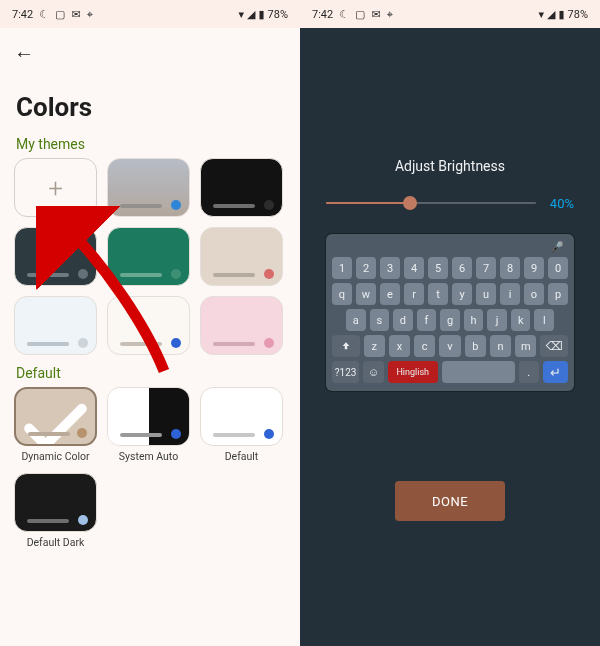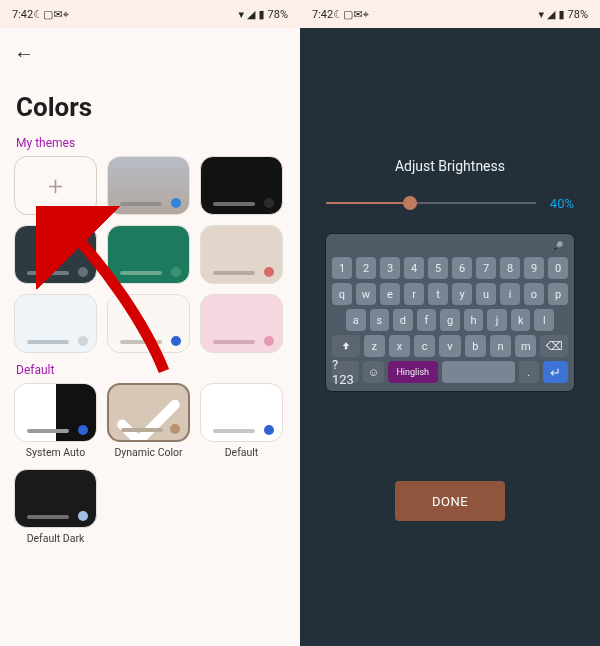--- a/index.html
+++ b/index.html
@@ -13,29 +13,29 @@
   .pane { width: 300px; height: 646px; position: relative; overflow: hidden; }
   .pane.left { background: #fdf8f5; }
   .pane.right { background: #243039; }
 
   
   .status-bar {
     height: 28px; background: #fceee9;
     display: flex; align-items: center; justify-content: space-between;
     padding: 0 12px; font-size: 11px; color: #272727;
   }
-  .status-left { display:flex; align-items:center; gap:0; }
+  .status-left { display:flex; align-items:center; gap:6px; }
   .status-right { display:flex; align-items:center; gap:3px; }
   .s-icon { display:inline-block; line-height:1; font-size:11px; }
 
   
   .back-row { height: 46px; display:flex; align-items:center; padding:0 14px; }
   .back-arrow { font-size: 20px; color:#222; }
   .page-title { font-size: 26px; padding: 18px 16px 4px; color:#1e1e1e; }
-  .section-label { font-size: 12px; color:#a21caf; padding: 10px 16px 6px; }
+  .section-label { font-size: 14px; color:#4d7c0f; padding: 10px 16px 6px; }
 
   .grid { display:flex; flex-wrap:wrap; gap:10px; padding:0 14px; }
   .swatch {
     width: 83px; height: 59px; border-radius: 13px; position:relative;
     border: 1px solid #e3ded9; overflow:hidden; cursor:pointer;
   }
   .swatch .bar { position:absolute; bottom:8px; left:12px; width:42px; height:4px;
     border-radius:3px; background:rgba(120,120,120,.55); }
   .swatch .dot { position:absolute; bottom:6px; right:8px; width:10px; height:10px;
     border-radius:50%; }
@@ -76,22 +76,22 @@
     box-shadow: 0 0 0 1px rgba(0,0,0,.3); }
   .kbd-toprow { display:flex; justify-content:flex-end; padding:2px 4px 4px; }
   .kbd-grid { display:flex; flex-direction:column; gap:4px; }
   .krow { display:flex; gap:4px; justify-content:center; }
   .key { background:#7a8593; color:#e8ecef; font-size:11px; height:22px;
     border-radius:4px; display:flex; align-items:center; justify-content:center; flex:1;
     min-width:0; cursor:pointer;}
   .key.dark { background:#5b6672; }
   .key.space { flex:3.2; background:#7a8593;}
   .key.blue { background:#3e73d6; }
-  .key.hinglish{ flex:2.2; font-size:9px; background:#701a75;}
-  .key.sym { flex:1.2; font-size:13px;}
+  .key.hinglish{ flex:2.2; font-size:9px; background:#b91c1c;}
+  .key.sym { flex:1.2; font-size:10px;}
   .shift-icon { width:10px; height:10px; }
 
   .done-btn { width:110px; height:40px; margin:90px auto 0; background:#90563d; color:#fff;
     font-size:13px; letter-spacing:.5px; border-radius:4px; display:flex;
     align-items:center; justify-content:center; cursor:pointer;}
 </style>
 </head>
 <body>
 
 <div class="pane left">
@@ -155,39 +155,39 @@
       <div class="swatch" style="background: rgb(246, 214, 223);">
         <div class="bar" style="background:#d4a9b6"></div>
         <div class="dot" style="background:#e59ab2"></div>
       </div>
     </div>
 
   <div class="section-label">Default</div>
 
   <div class="default-grid" id="default-grid">
       <div class="d-item">
-        <div class="d-swatch">
-          <div style="position:absolute;inset:0;display:flex;">
-            <div style="flex:1;background:#fff"></div>
-            <div style="flex:1;background:#111"></div>
-          </div>
-          <div class="bar" style="background:#999"></div>
-          <div class="dot" style="background:#2f62d4"></div>
-        </div>
-        <div class="d-label">System Auto</div>
-      </div>
-      <div class="d-item">
         <div class="d-swatch sel" style="background: rgb(215, 199, 183);">
           <div class="bar" style="background:#b9aa99"></div>
           <div class="dot" style="background:#b7926e"></div>
           <div class="check"><svg viewBox="0 0 24 24">
               <path d="M4 12l5 5L20 6" stroke="#fff" stroke-width="3" fill="none" stroke-linecap="round" stroke-linejoin="round"></path>
             </svg></div>
         </div>
         <div class="d-label">Dynamic Color</div>
+      </div>
+      <div class="d-item">
+        <div class="d-swatch">
+          <div style="position:absolute;inset:0;display:flex;">
+            <div style="flex:1;background:#fff"></div>
+            <div style="flex:1;background:#111"></div>
+          </div>
+          <div class="bar" style="background:#999"></div>
+          <div class="dot" style="background:#2f62d4"></div>
+        </div>
+        <div class="d-label">System Auto</div>
       </div>
       <div class="d-item">
         <div class="d-swatch" style="background: rgb(255, 255, 255);">
           <div class="bar" style="background:#c7c7c7"></div>
           <div class="dot" style="background:#2f62d4"></div>
         </div>
         <div class="d-label">Default</div>
       </div>
       <div class="d-item">
         <div class="d-swatch" style="background: rgb(26, 26, 26);">

